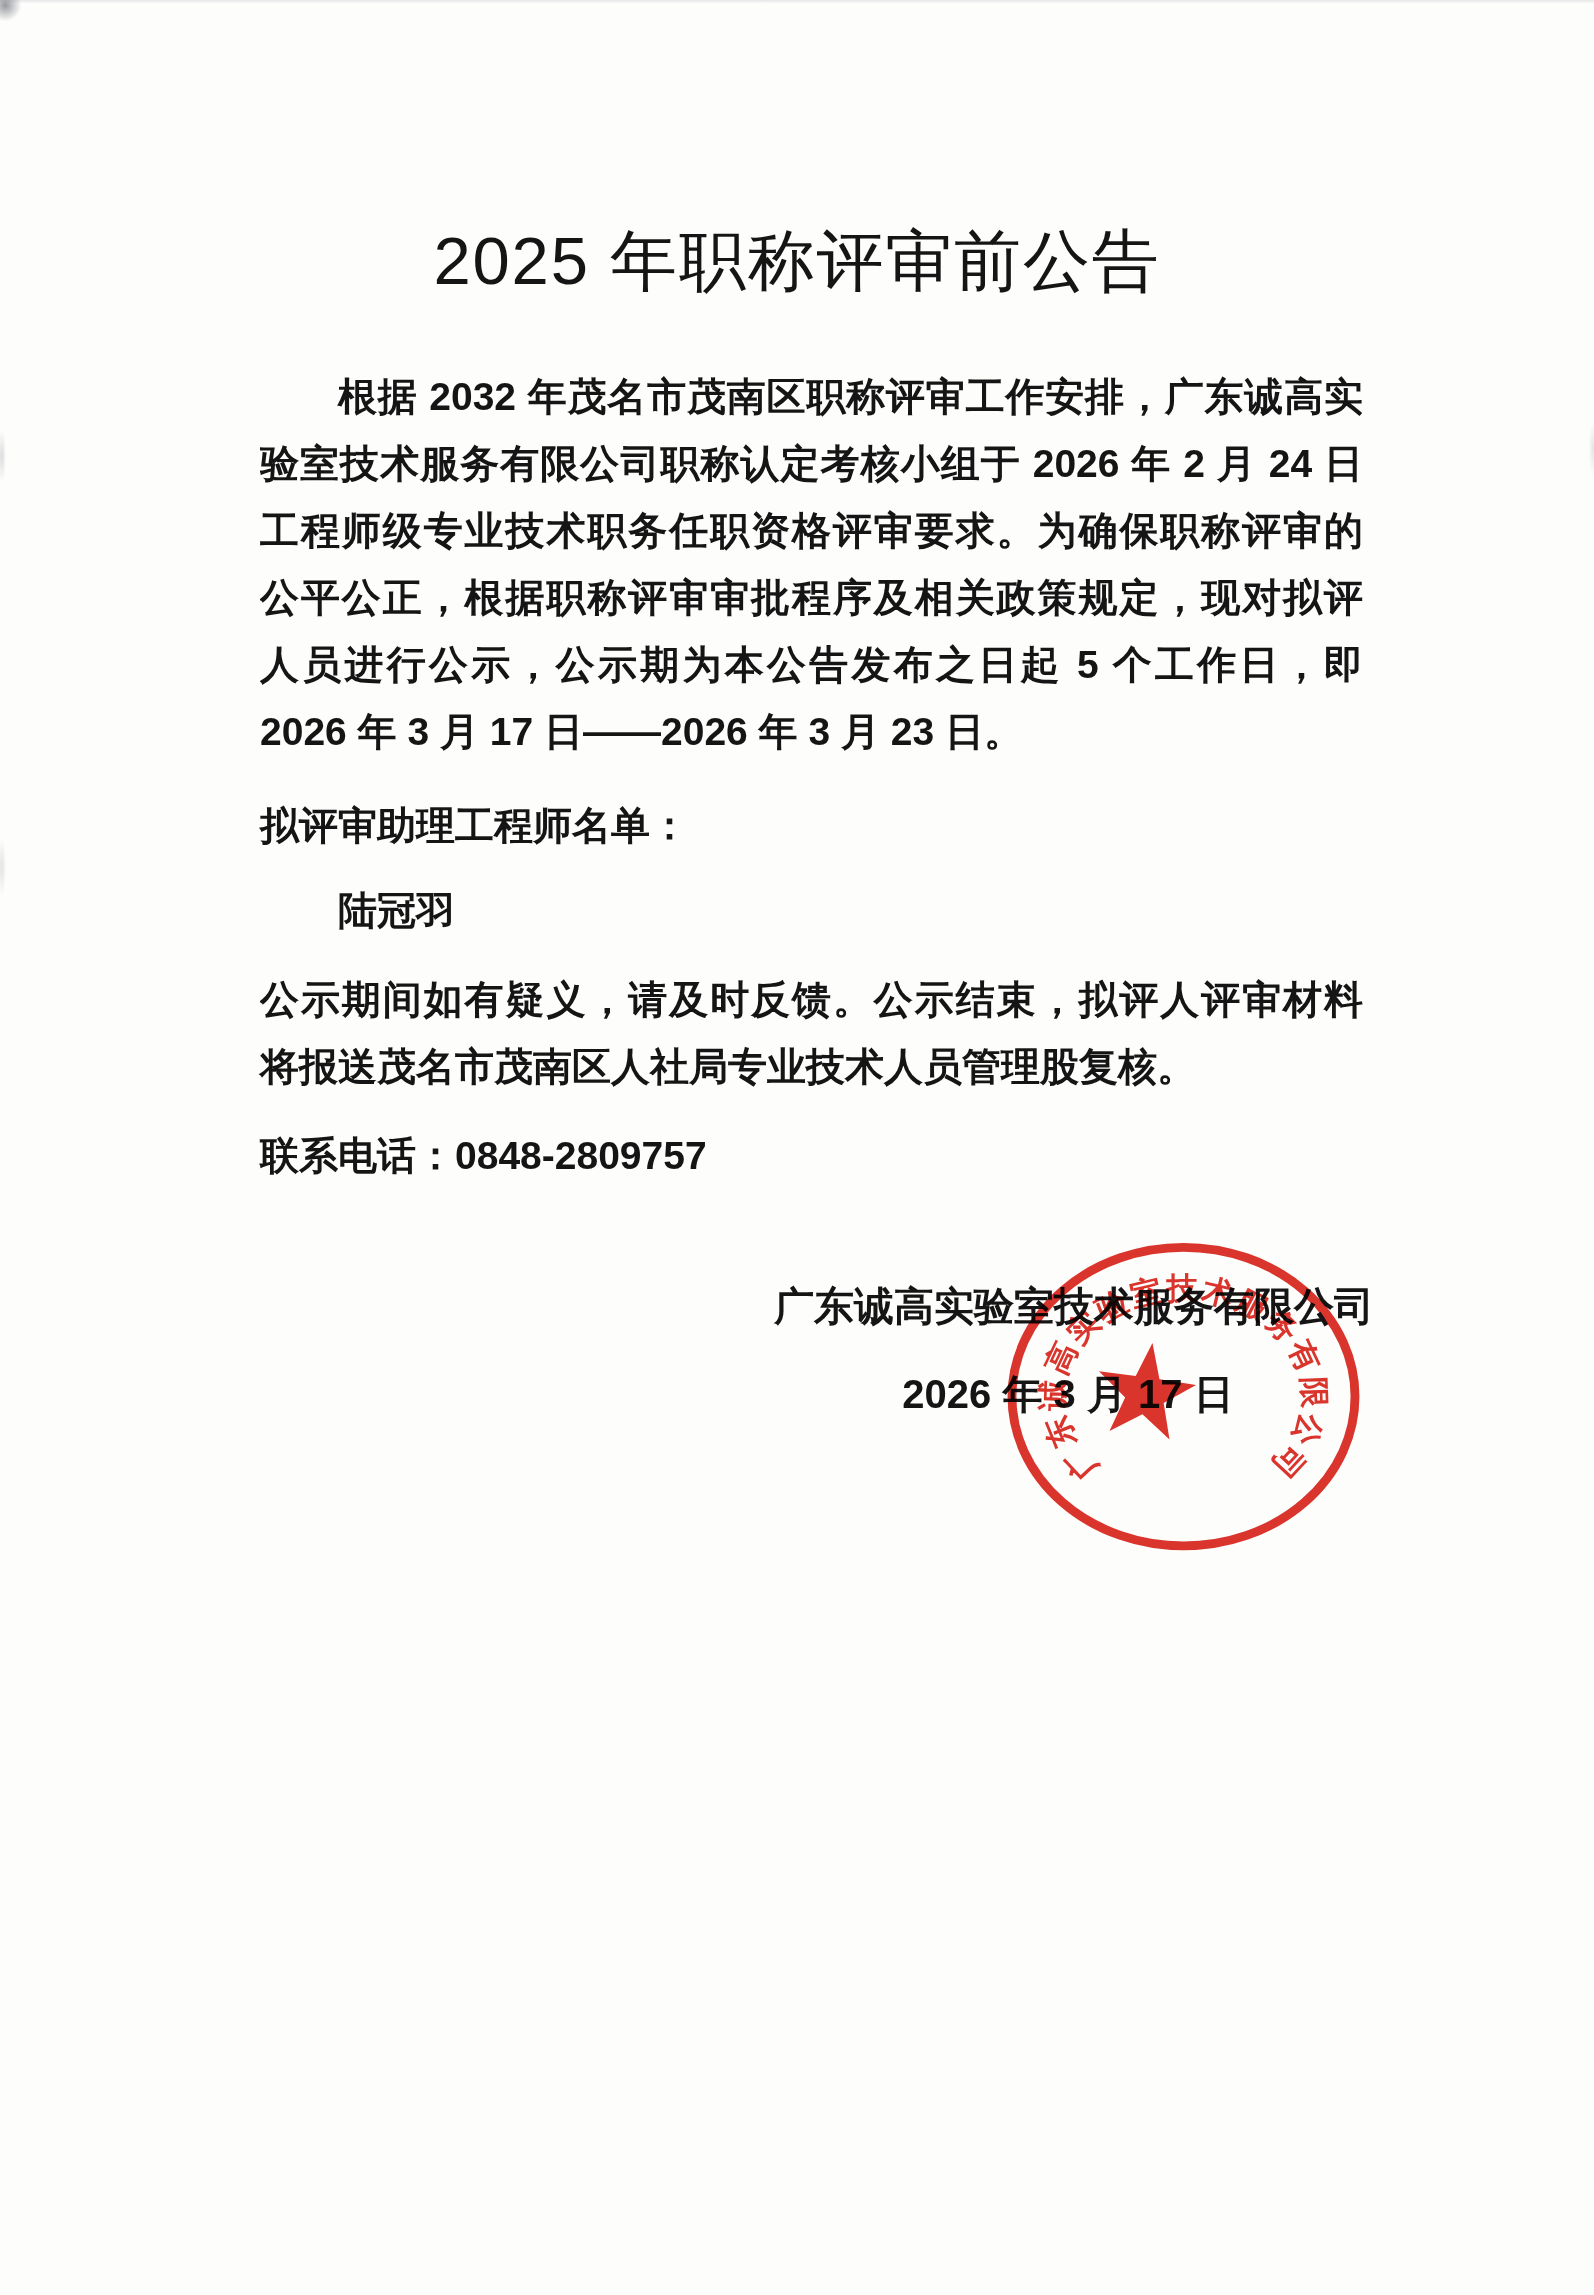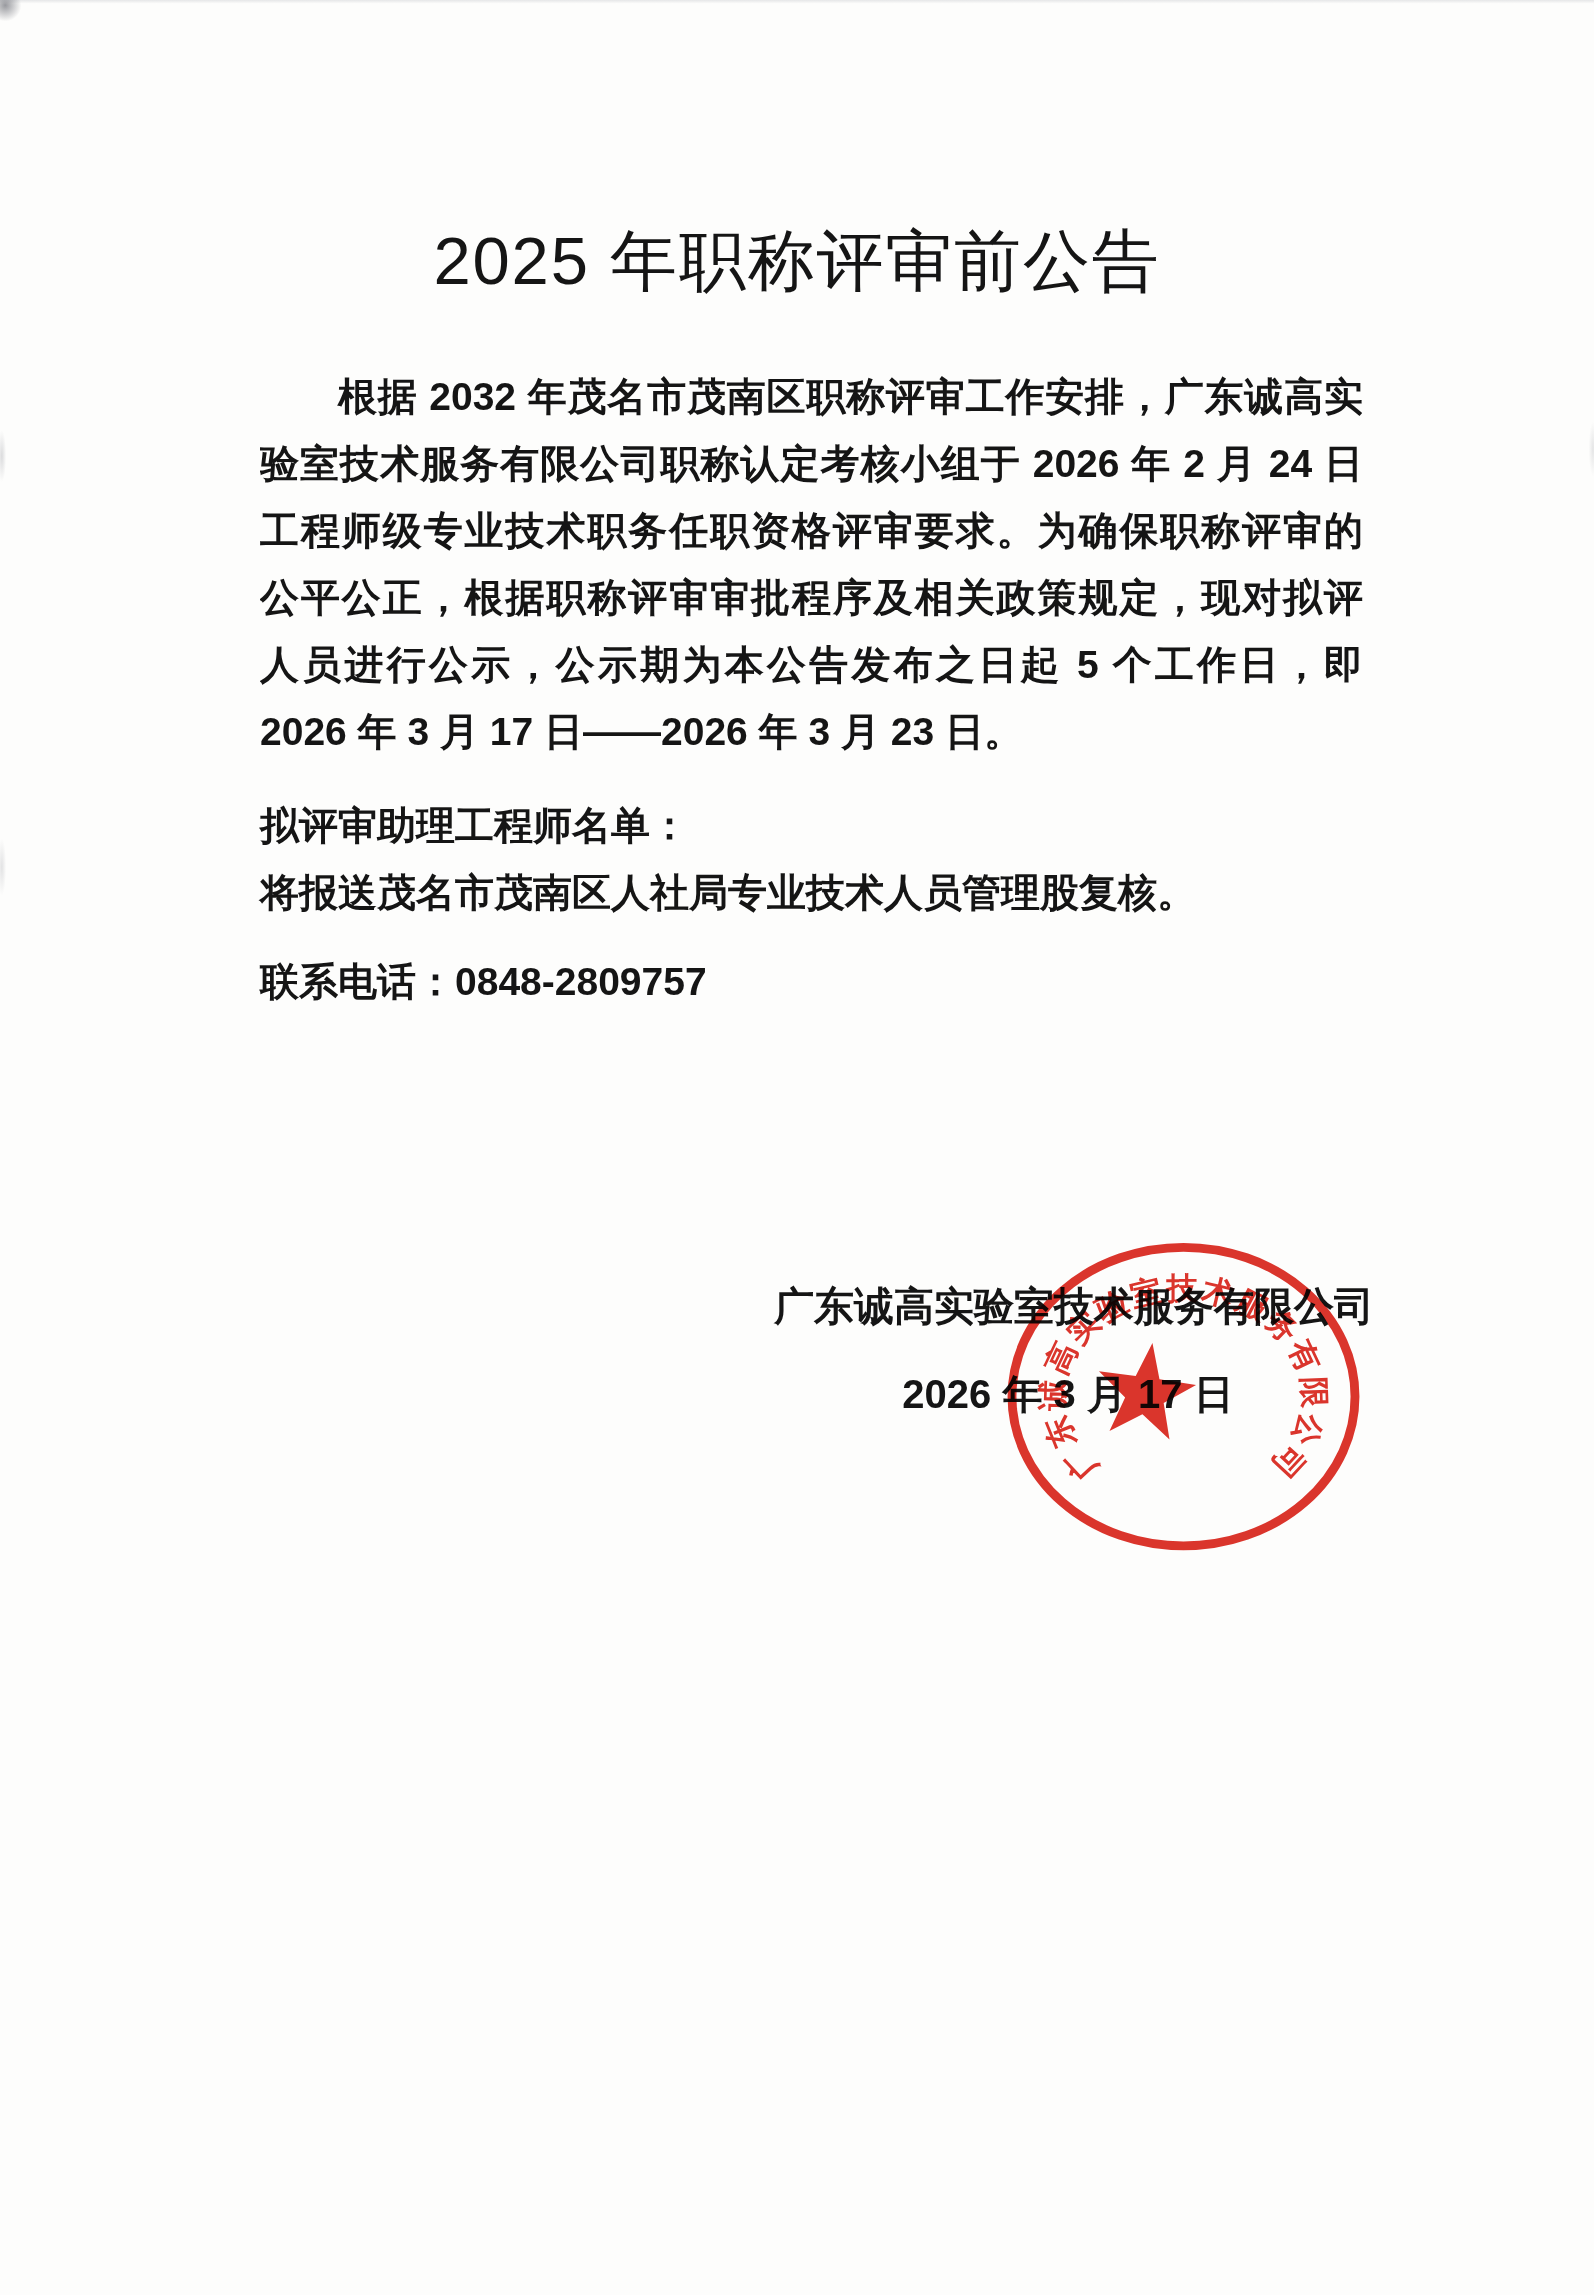--- a/index.html
+++ b/index.html
@@ -61,20 +61,22 @@
   <div class="title">2025 年职称评审前公告</div>
 
   <div class="body-lines" id="body-lines">
       <div class="line j ind">根据 2032 年茂名市茂南区职称评审工作安排，广东诚高实</div>
       <div class="line j">验室技术服务有限公司职称认定考核小组于 2026 年 2 月 24 日</div>
       <div class="line j">工程师级专业技术职务任职资格评审要求。为确保职称评审的</div>
       <div class="line j">公平公正，根据职称评审审批程序及相关政策规定，现对拟评</div>
       <div class="line j">人员进行公示，公示期为本公告发布之日起 5 个工作日，即</div>
       <div class="line">2026 年 3 月 17 日——2026 年 3 月 23 日。</div>
       <div class="line" style="margin-top: 27px;">拟评审助理工程师名单：</div>
+      <div class="line ind" style="margin-top: 18px;">陆冠羽</div>
+      <div class="line j" style="margin-top: 22px;">公示期间如有疑义，请及时反馈。公示结束，拟评人评审材料</div>
       <div class="line">将报送茂名市茂南区人社局专业技术人员管理股复核。</div>
       <div class="line" style="margin-top: 22px;">联系电话：0848-2809757</div>
     </div>
 
   <div class="sig-company">广东诚高实验室技术服务有限公司</div>
   <div class="sig-date">2026 年 3 月 17 日</div>
 
   <div class="seal">
     <svg viewBox="0 0 460 440" xmlns="http://www.w3.org/2000/svg">
       <ellipse cx="230" cy="210" rx="193" ry="168" fill="none" stroke="#da251c" stroke-width="10"></ellipse>

